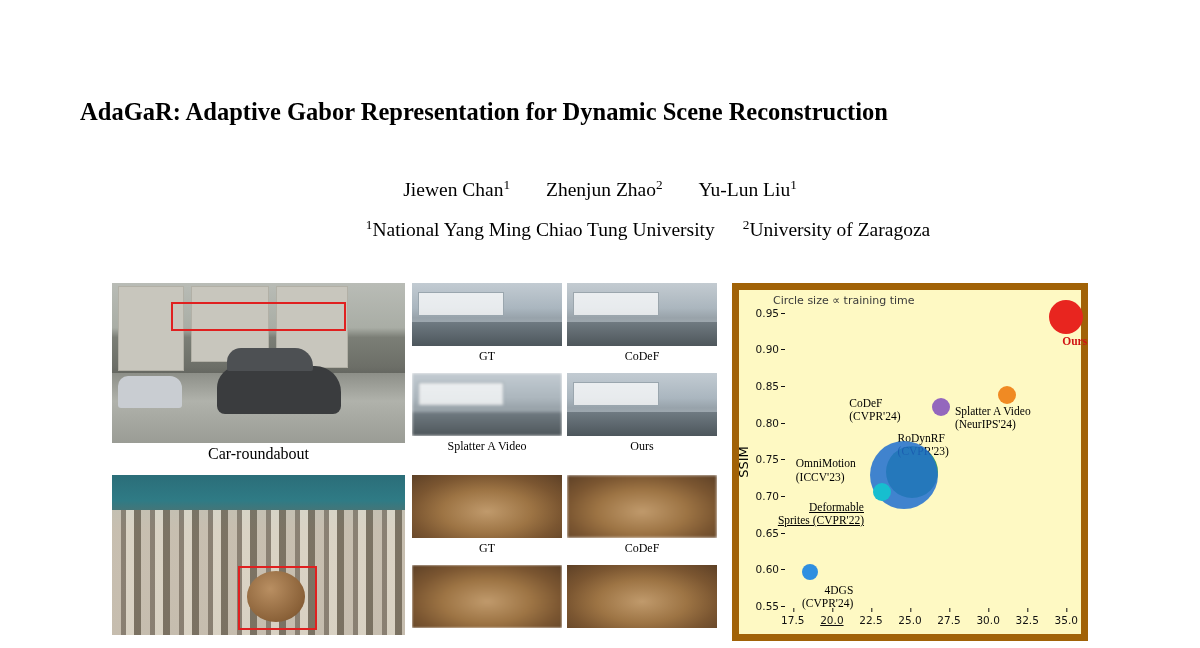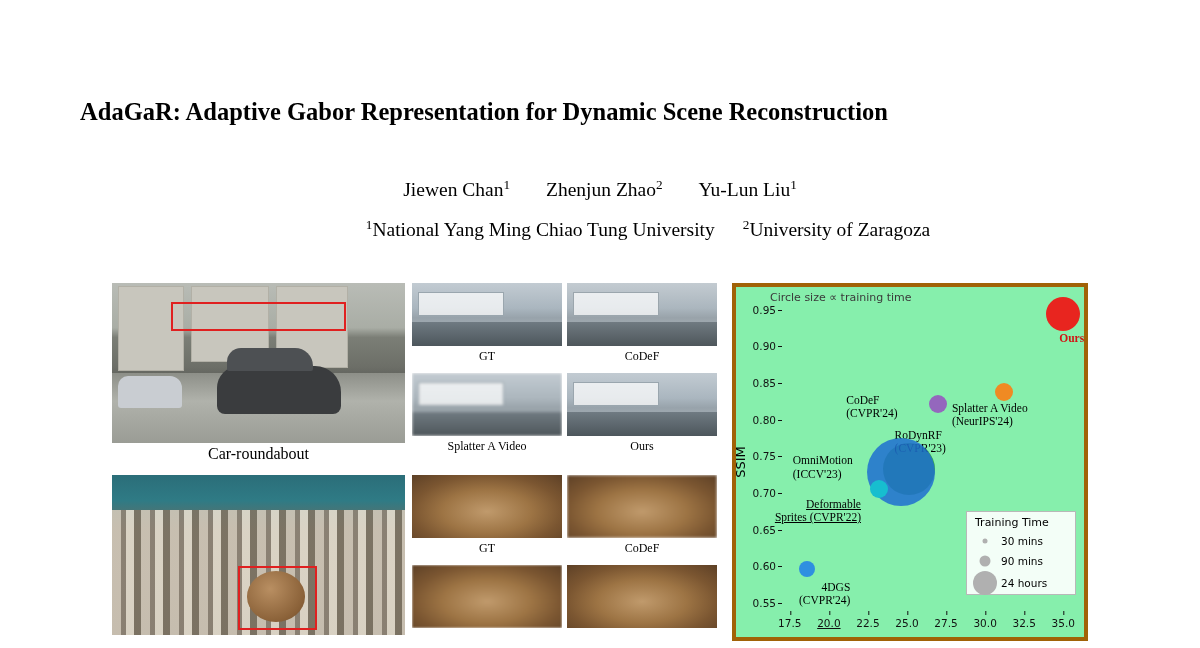--- a/index.html
+++ b/index.html
@@ -211,23 +211,23 @@
   .crop-drum.mid    { filter: blur(0.8px); }
   .crop-drum.sharp  { filter: none; }
 
   
   #chart-wrap {
     position: absolute;
     left: 620px;
     top: 0;
     width: 356px;
     height: 358px;
-    border: 4px solid #a16207;
+    border: 7px solid #a16207;
     box-sizing: border-box;
-    background: #86efac;
+    background: #fef9c3;
     font-family: "DejaVu Sans", sans-serif;
   }
   #plot-area {
     position: absolute;
     left: 46px; top: 8px;
     right: 8px; bottom: 40px;
   }
   .ytick {
     position: absolute;
     right: 100%;
@@ -460,30 +460,15 @@
           <div>Deformable</div>
           <div>Sprites (CVPR'22)</div>
         </div>
         <div class="pt" style="left: 25px; top: 274.267px; width: 16px; height: 16px; background: rgb(47, 143, 224); opacity: 1;"></div>
         <div class="pt-label" style="left: 17px; top: 286.267px; text-align: right;">
           <div>4DGS</div>
           <div>(CVPR'24)</div>
         </div>
       </div>
 
-    <div id="legend-box">
-      <div class="lg-title">Training Time</div>
-      <div class="lg-row" style="top:20px;">
-        <span class="dot" style="width:5px;height:5px;"></span>
-        <span class="lg-text">30 mins</span>
-      </div>
-      <div class="lg-row" style="top:40px;">
-        <span class="dot" style="width:11px;height:11px;"></span>
-        <span class="lg-text">90 mins</span>
-      </div>
-      <div class="lg-row" style="top:62px;">
-        <span class="dot" style="width:24px;height:24px;"></span>
-        <span class="lg-text">24 hours</span>
-      </div>
-    </div>
   </div>
 
 </div>
 
 </body></html>

